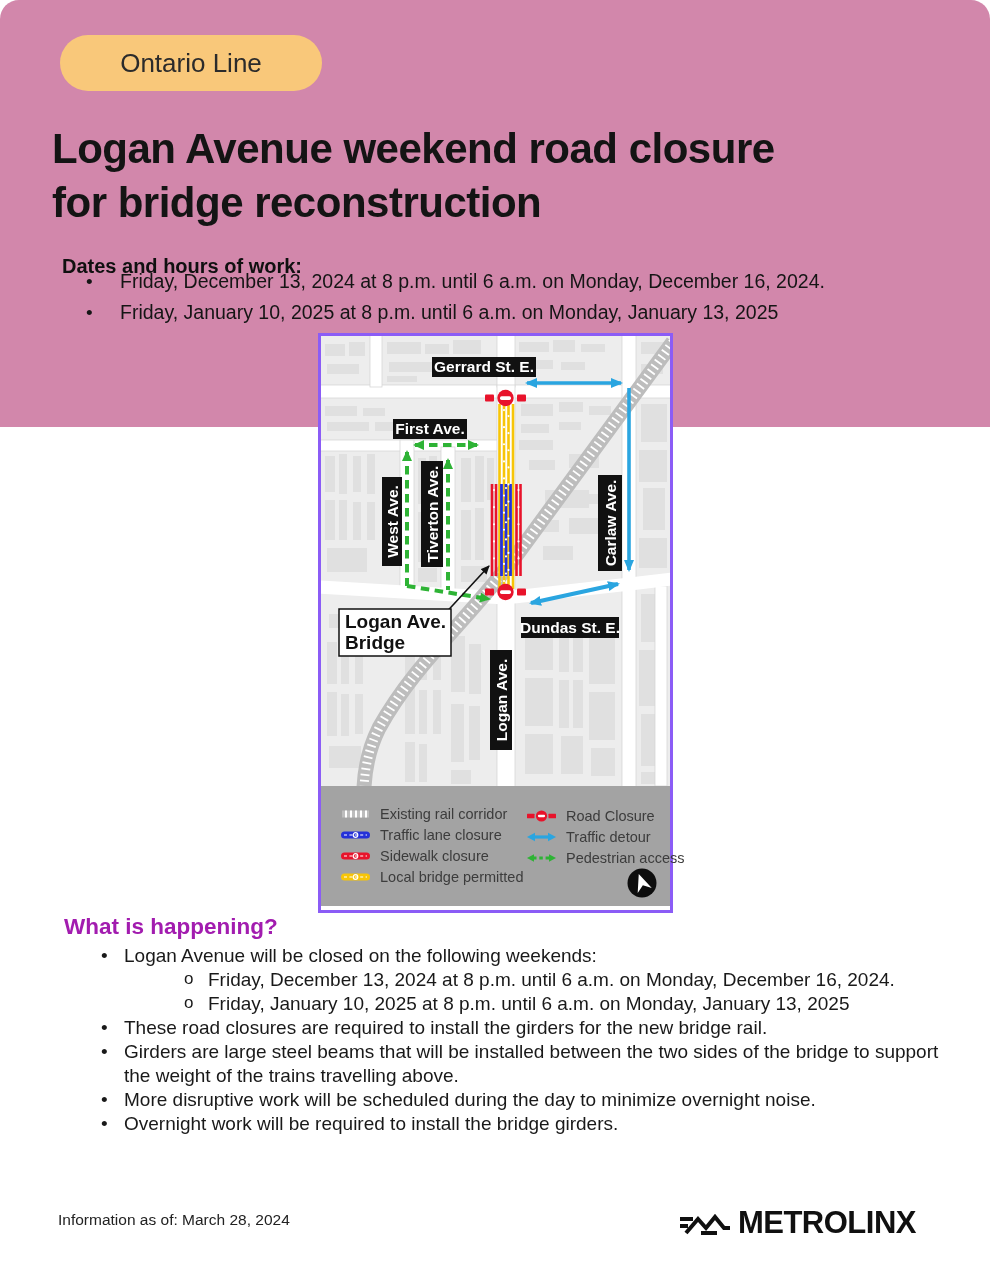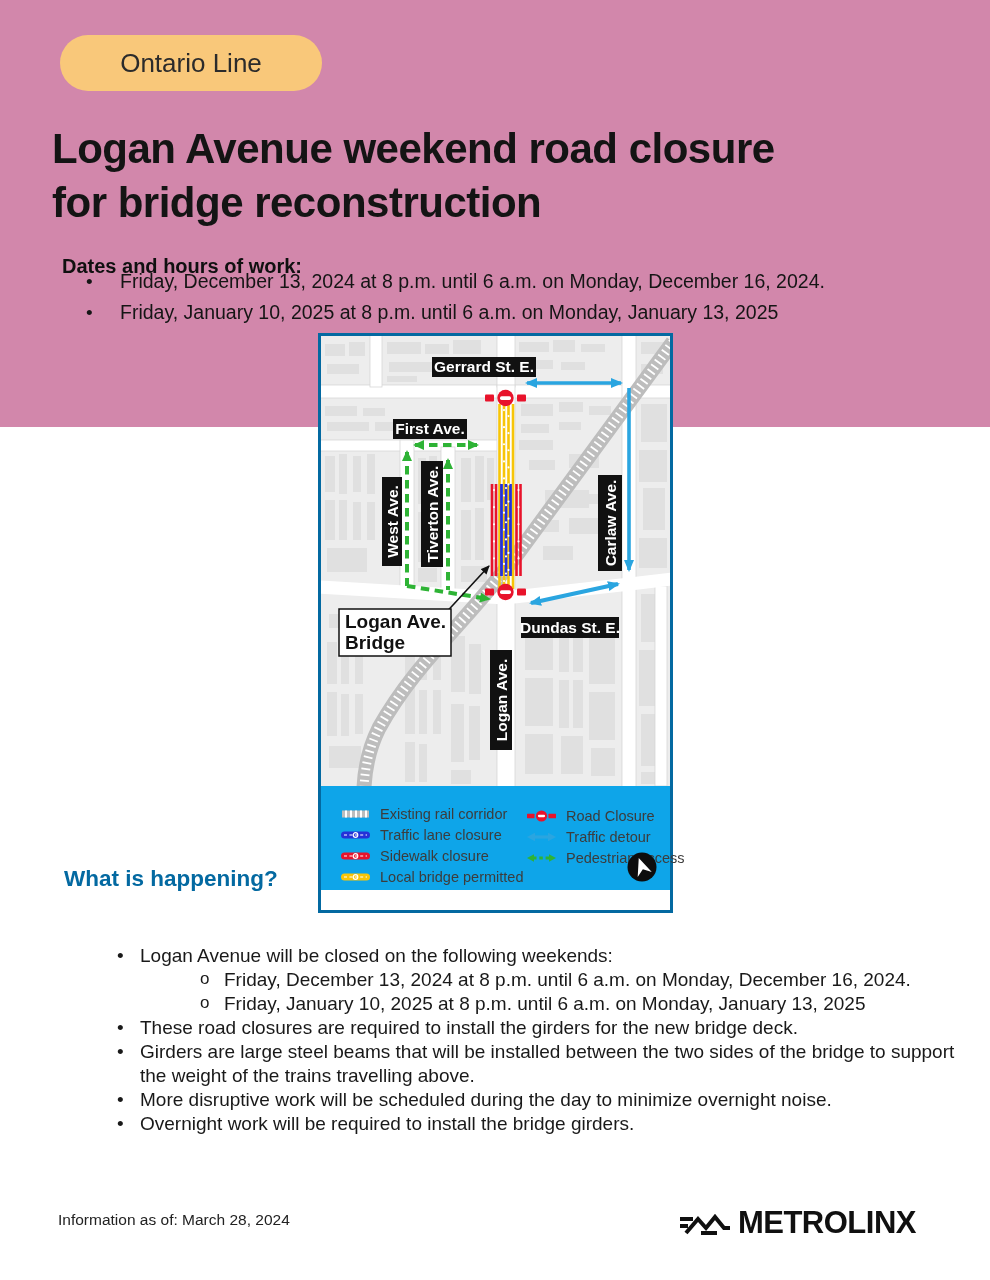--- a/index.html
+++ b/index.html
@@ -1,43 +1,43 @@
 <!DOCTYPE html>
 <html><head>
 <meta charset="utf-8">
 <style>
   html,body{margin:0;padding:0;background:#fff;}
   .page{position:relative;width:990px;height:1280px;background:#ffffff;overflow:hidden;
-        font-family:"Liberation Sans",sans-serif;color:#1a1a1a;}
+        font-family:"Liberation Sans",sans-serif;color:#1a1a1a;border-radius:19px;}
   
   .hero{position:absolute;left:0;top:0;width:990px;height:427px;background:#d287ab;}
   .badge{position:absolute;left:60px;top:35px;width:262px;height:56px;border-radius:28px;
          background:#f9c87a;display:flex;align-items:center;justify-content:center;
          font-size:26px;font-weight:500;color:#2b2b2b;}
   .notice-type{position:absolute;left:647px;top:46px;width:268px;font-size:28px;
          font-weight:400;color:#241722;letter-spacing:.3px;}
   .title{position:absolute;left:52px;top:122px;width:860px;font-size:42px;line-height:54px;
          font-weight:700;letter-spacing:-0.5px;color:#141414;}
   .dates-heading{position:absolute;left:62px;top:255px;font-size:20px;font-weight:700;color:#101010;}
   .dates-list{position:absolute;left:84px;top:266px;width:870px;list-style:none;margin:0;padding:0;}
   .dates-list li{position:relative;padding-left:36px;font-size:19.5px;line-height:31px;color:#151515;}
   .dates-list li::before{content:"\2022";position:absolute;left:2px;top:0;font-size:19px;}
   
-  .map-box{position:absolute;left:318px;top:333px;width:349px;height:574px;border:3px solid #0369a1;
+  .map-box{position:absolute;left:318px;top:333px;width:349px;height:574px;border:3px solid #8b5cf6;
            background:#fff;}
   .map-svg{display:block;}
-  .legend{position:relative;width:100%;height:104px;background:#0ea5e9;font-size:14.5px;color:#3c3c3c;}
+  .legend{position:relative;width:100%;height:120px;background:#a3a3a3;font-size:14.5px;color:#3c3c3c;}
   .legend-col{position:absolute;display:flex;flex-direction:column;}
   .legend-col.left{left:20px;top:17px;}
   .legend-col.right{left:206px;top:19px;text-align:right;}
   .legend-row{display:flex;align-items:center;height:21px;gap:9px;white-space:nowrap;}
   .compass{position:absolute;right:13px;bottom:8px;}
   
-  .happening-heading{position:absolute;left:64px;top:866px;font-size:22.5px;font-weight:700;color:#0369a1;}
-  .happening-list{position:absolute;left:116px;top:944px;width:845px;list-style:none;margin:0;padding:0;
+  .happening-heading{position:absolute;left:64px;top:914px;font-size:22.5px;font-weight:700;color:#a21caf;}
+  .happening-list{position:absolute;left:100px;top:944px;width:845px;list-style:none;margin:0;padding:0;
                   font-size:19px;line-height:24px;color:#191919;}
   .happening-list > li{position:relative;padding-left:24px;}
   .happening-list > li::before{content:"\2022";position:absolute;left:1px;top:0;}
   .sub-list{list-style:none;margin:0 0 0 60px;padding:0;}
   .sub-list li{position:relative;padding-left:24px;max-width:706px;}
   .sub-list li::before{content:"o";position:absolute;left:0;top:-1px;font-size:17px;}
   
   .footer-info{position:absolute;left:58px;top:1211px;font-size:15.5px;color:#222;}
   .brand{position:absolute;right:74px;top:1205px;display:flex;gap:7px;}
   .brand-word{font-size:31px;font-weight:700;letter-spacing:-0.5px;color:#101010;}
@@ -354,21 +354,21 @@
 
   <h2 class="happening-heading" style="margin:0;">What is happening?</h2>
   <ul class="happening-list">
     <li>
       <span>Logan Avenue will be closed on the following weekends:</span>
       <ul class="sub-list">
         <li>Friday, December 13, 2024 at 8 p.m. until 6 a.m. on Monday, December 16, 2024.</li>
         <li>Friday, January 10, 2025 at 8 p.m. until 6 a.m. on Monday, January 13, 2025</li>
       </ul>
     </li>
-    <li>These road closures are required to install the girders for the new bridge deck.</li>
+    <li>These road closures are required to install the girders for the new bridge rail.</li>
     <li>Girders are large steel beams that will be installed between the two sides of the bridge to support the weight of the trains travelling above.</li>
     <li>More disruptive work will be scheduled during the day to minimize overnight noise.</li>
     <li>Overnight work will be required to install the bridge girders.</li>
   </ul>
 
   <div class="footer-info">Information as of: March 28, 2024</div>
   <div class="brand">
     <svg width="52" height="36" viewBox="0 0 52 36">
       <g stroke="#101010" stroke-width="4" fill="none">
         <path d="M1 14 H14"></path>

